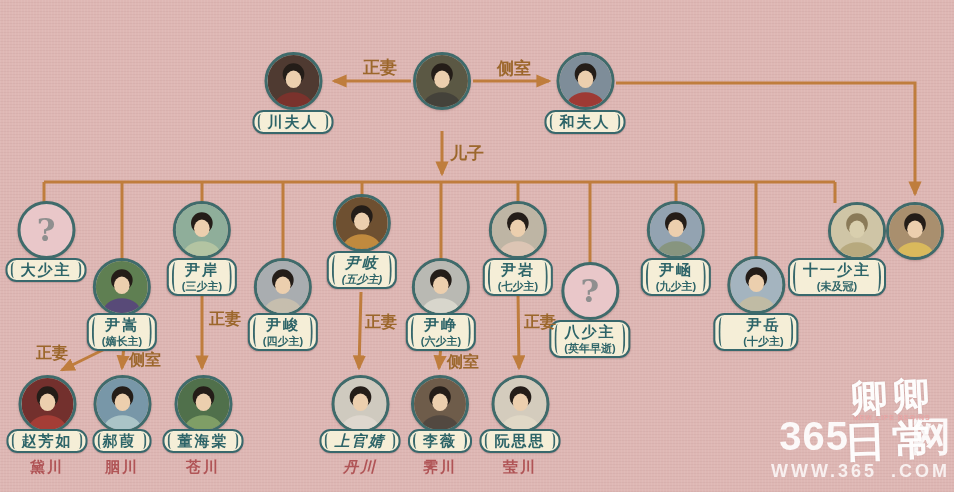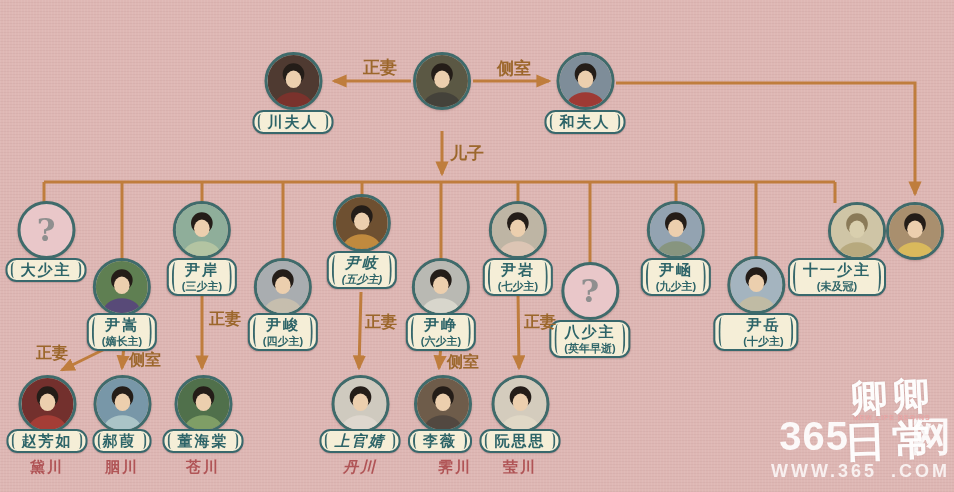--- a/index.html
+++ b/index.html
@@ -321,21 +321,21 @@
             <ellipse cx="30" cy="62" rx="23" ry="19" fill="#ded7ce"></ellipse>
             <circle cx="30" cy="22" r="12.5" fill="#241d18"></circle>
             <ellipse cx="30" cy="28" rx="9" ry="10" fill="#eccfae"></ellipse>
           </svg>
         </div>
         <div class="pill" style="margin-top: -4px;">
           <div class="pname">上官婧</div>
         </div>
         <div class="region">丹川</div>
       </div>
-      <div class="node" style="left: 440px; top: 375px; align-items: flex-end;">
+      <div class="node" style="left: 440px; top: 375px;">
         <div class="circle">
           <svg viewBox="0 0 60 60">
             <rect width="60" height="60" fill="#6e5c4a"></rect>
             <ellipse cx="30" cy="62" rx="23" ry="19" fill="#524840"></ellipse>
             <circle cx="30" cy="22" r="12.5" fill="#241d18"></circle>
             <ellipse cx="30" cy="28" rx="9" ry="10" fill="#eccfae"></ellipse>
           </svg>
         </div>
         <div class="pill" style="margin-top: -4px;">
           <div class="pname">李薇</div>

